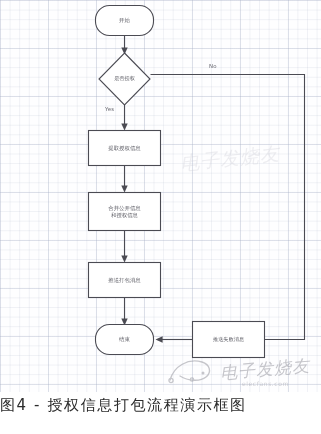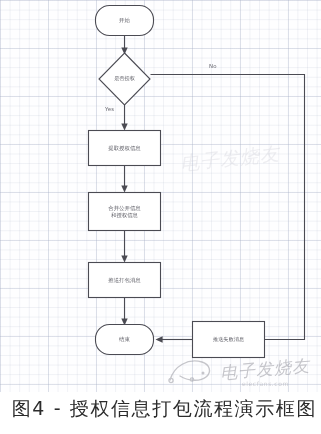--- a/index.html
+++ b/index.html
@@ -101,23 +101,23 @@
     top: 392px;
     width: 321px;
     height: 42px;
     background: #ffffff;
   }
   #caption {
     position: absolute;
     left: 0;
     top: 4px;
     width: 317px;
-    text-align: right;
-    font-family: "DejaVu Sans", "Liberation Sans", sans-serif;
-    font-size: 19px;
+    text-align: left;
+    font-family: "DejaVu Sans", "Liberation Sans", sans-serif;
+    font-size: 15px;
     color: #2b2b2b;
     letter-spacing: 1.6px;
     white-space: nowrap;
   }
 
   
   #watermark {
     position: absolute;
     left: 168px;
     top: 352px;

